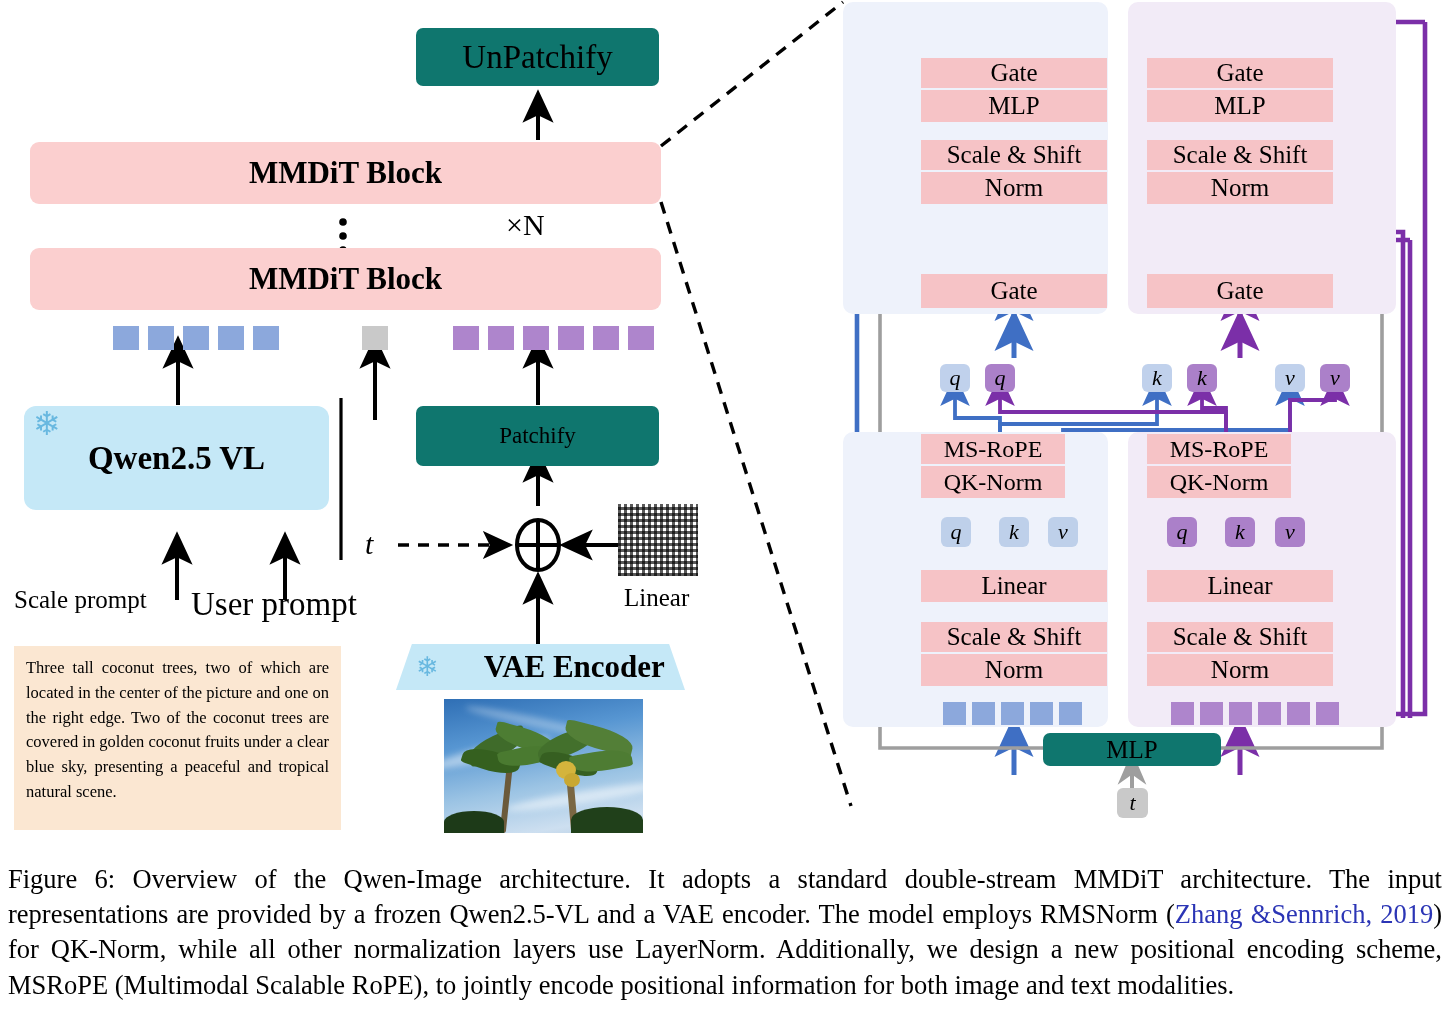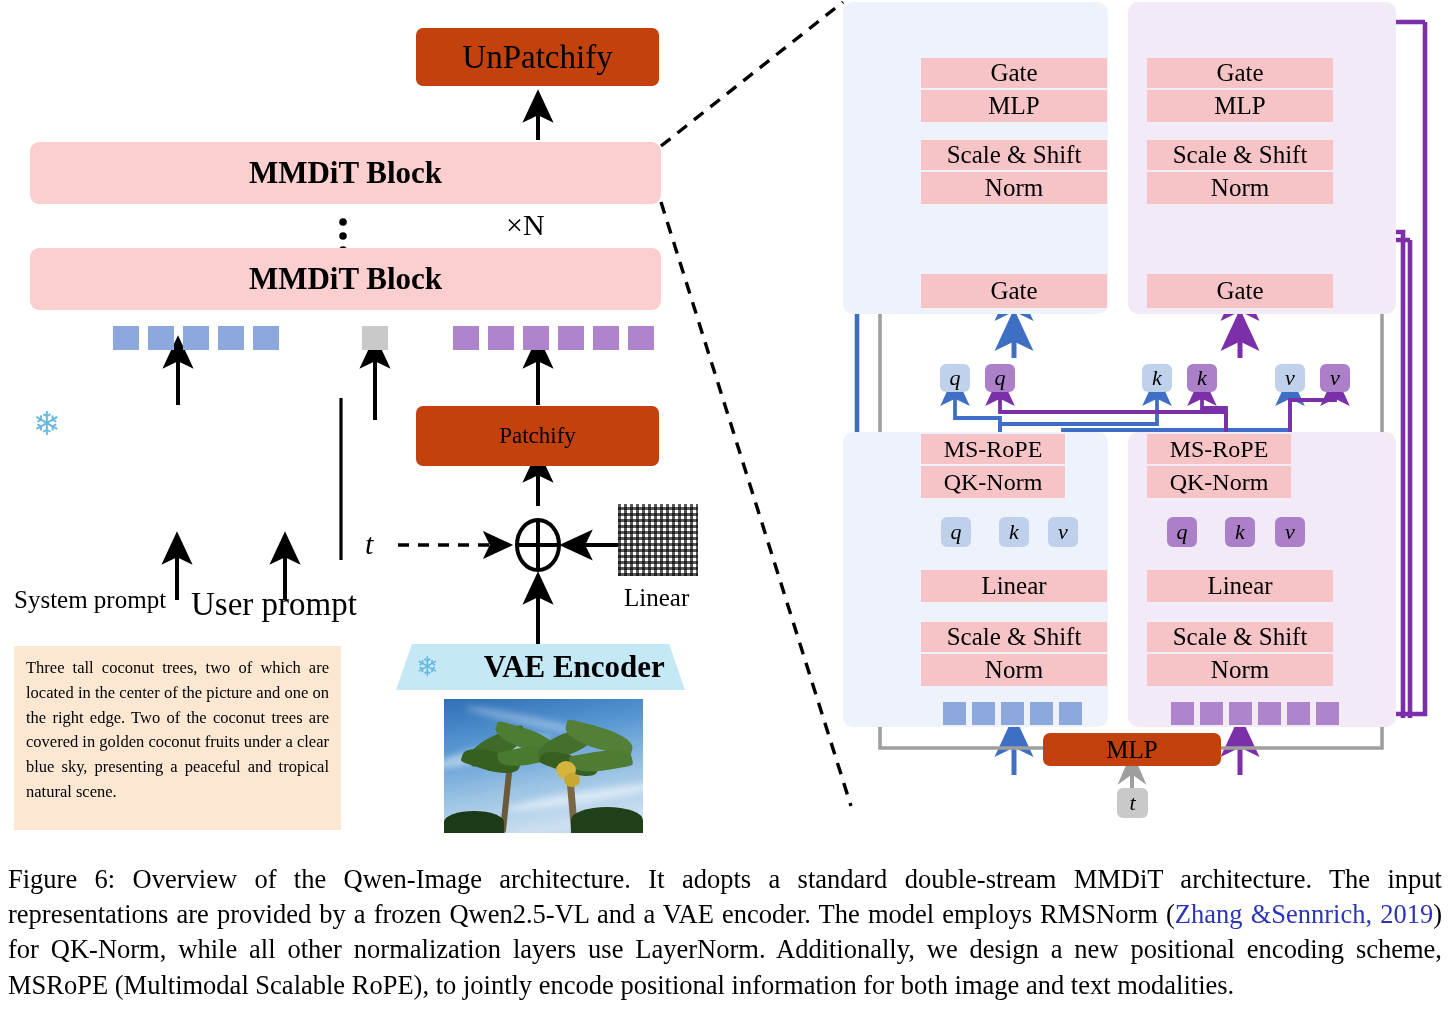--- a/index.html
+++ b/index.html
@@ -3,21 +3,21 @@
 <meta charset="utf-8">
 <style>
   html,body{margin:0;padding:0;background:#ffffff;}
   body{width:1448px;height:1036px;position:relative;
        font-family:"Liberation Serif","DejaVu Serif",serif;color:#000;}
   .canvas{position:absolute;left:0;top:0;width:1448px;height:1036px;overflow:hidden;}
   svg.layer{position:absolute;left:0;top:0;width:1448px;height:1036px;}
   .node{position:absolute;box-sizing:border-box;display:flex;align-items:center;
         justify-content:center;text-align:center;}
   
-  .pink{background:#c2410c;border-radius:7px;}
+  .pink{background:#0f766e;border-radius:7px;}
   .pinkL{background:#fbcfcf;border-radius:9px;}
   .pinkDark{background:#f6c3c6;}
   .blueBox{background:#c5e8f7;border-radius:12px;}
   .tok{position:absolute;}
   .tokblue{background:#8ca8dc;}
   .tokpurple{background:#ae85cc;}
   .tokgrey{background:#c9c9c9;}
   .kvchip{position:absolute;border-radius:6px;display:flex;align-items:center;
           justify-content:center;font-style:italic;}
   .kvblue{background:#bed0ea;}
@@ -213,30 +213,33 @@
   <div class="tok tokgrey" style="left:362px;top:326px;width:26px;height:24px;"></div>
   <div>
     <div class="tok tokpurple" style="left:453px;top:326px;width:26px;height:24px;"></div>
     <div class="tok tokpurple" style="left:488px;top:326px;width:26px;height:24px;"></div>
     <div class="tok tokpurple" style="left:523px;top:326px;width:26px;height:24px;"></div>
     <div class="tok tokpurple" style="left:558px;top:326px;width:26px;height:24px;"></div>
     <div class="tok tokpurple" style="left:593px;top:326px;width:26px;height:24px;"></div>
     <div class="tok tokpurple" style="left:628px;top:326px;width:26px;height:24px;"></div>
   </div>
 
+  <div class="node blueBox" style="left:24px;top:406px;width:305px;height:104px;font-size:33px;font-weight:bold;">
+    <span>Qwen2.5 VL</span>
+  </div>
   <div class="lbl snow" style="left:33px;top:408px;font-size:33px;line-height:1;">
     <span>❄</span>
   </div>
 
   <div class="node pink" style="left:416px;top:406px;width:243px;height:60px;font-size:23px;">
     <span>Patchify</span>
   </div>
 
   <div class="lbl" style="left:14px;top:586px;font-size:25px;">
-    <span>System prompt</span>
+    <span>Scale prompt</span>
   </div>
   <div class="lbl" style="left:191px;top:586px;font-size:33px;">
     <span>User prompt</span>
   </div>
 
   <div class="lbl ital" style="left:365px;top:527px;font-size:30px;">
     <span>t</span>
   </div>
 
   <div style="position:absolute;left:618px;top:504px;width:80px;height:72px;

